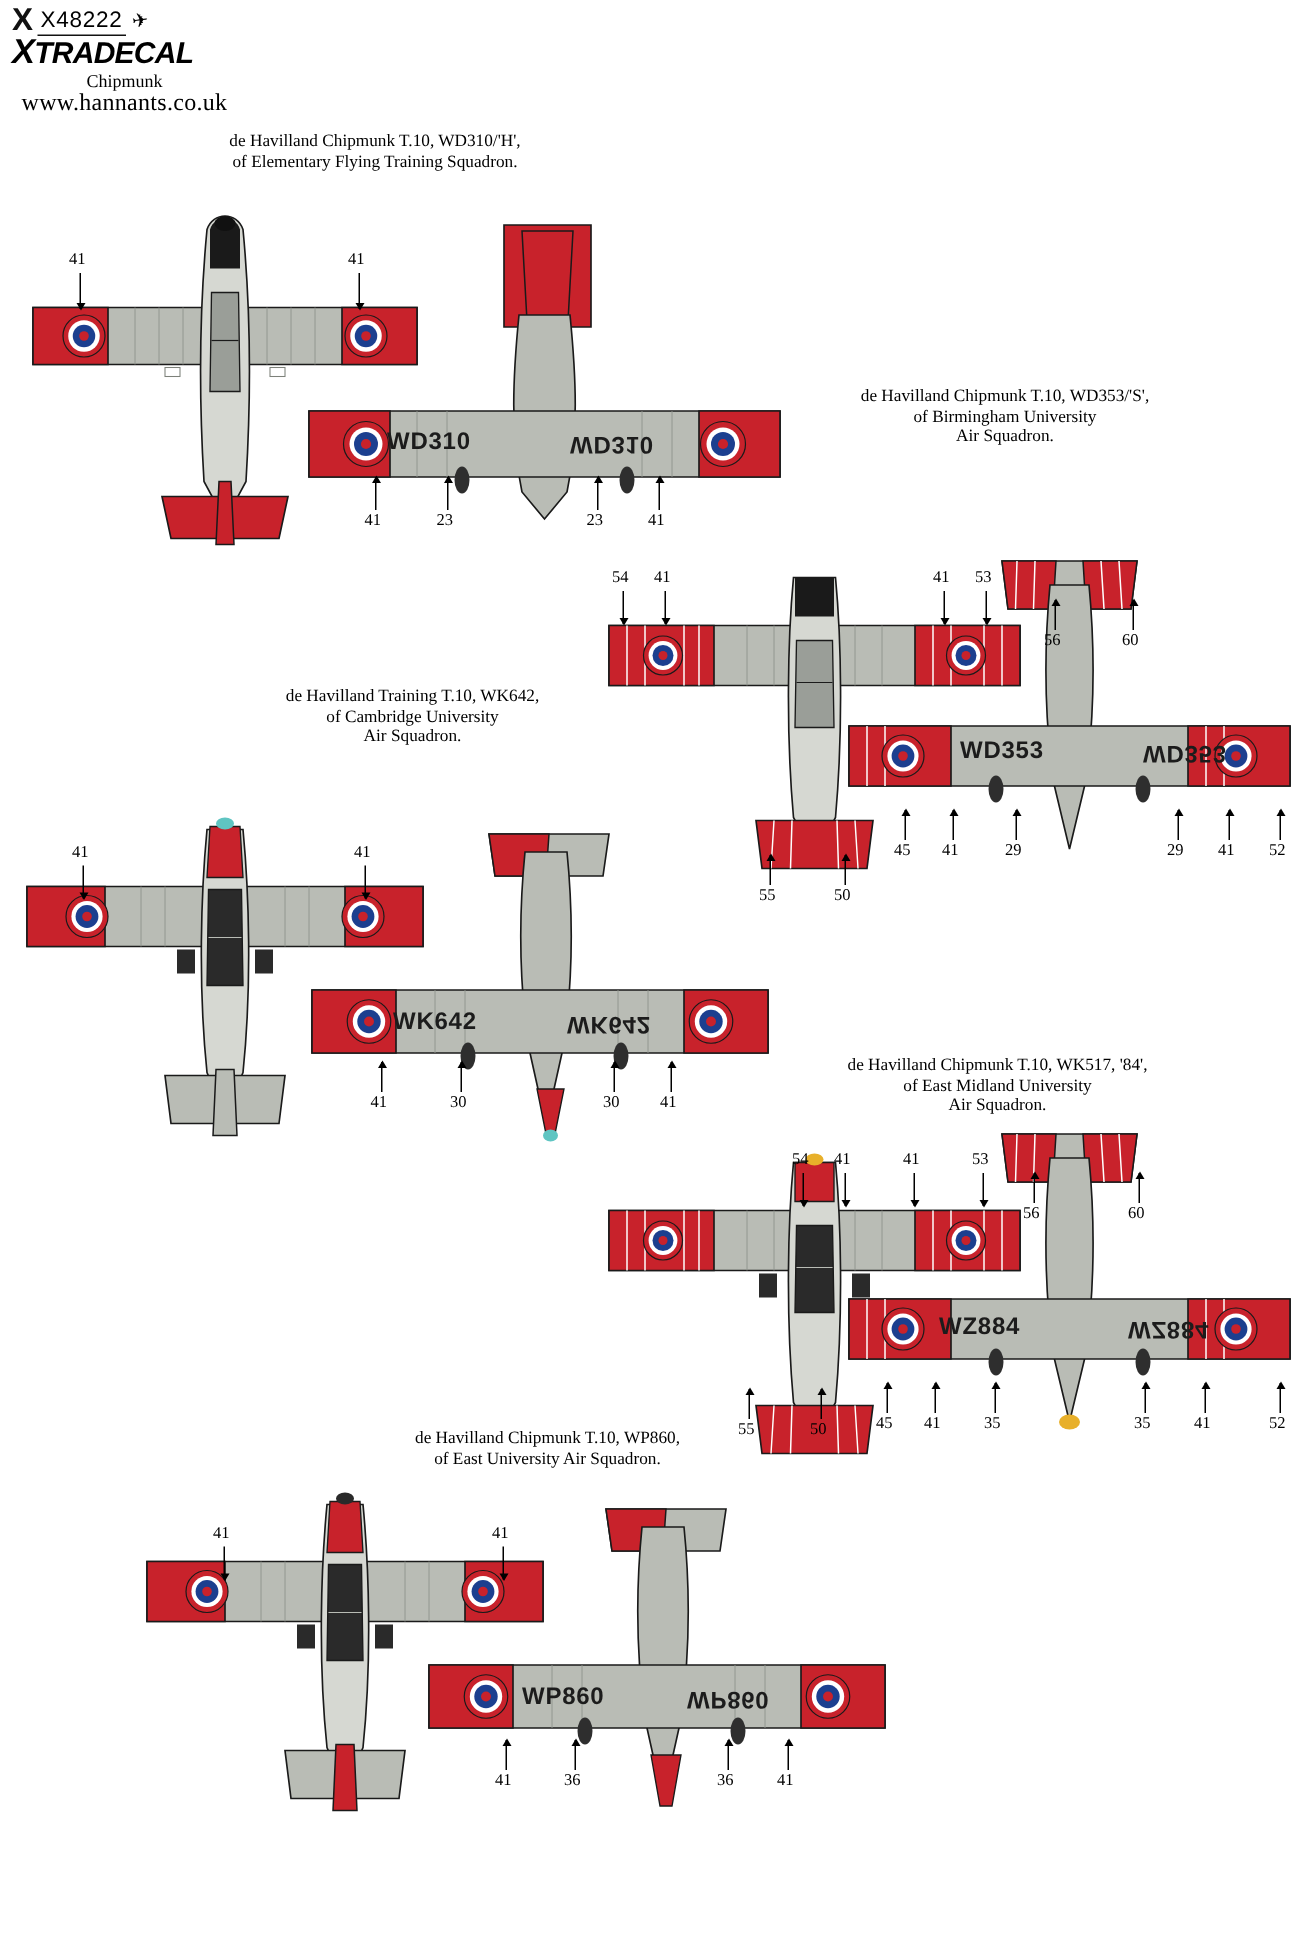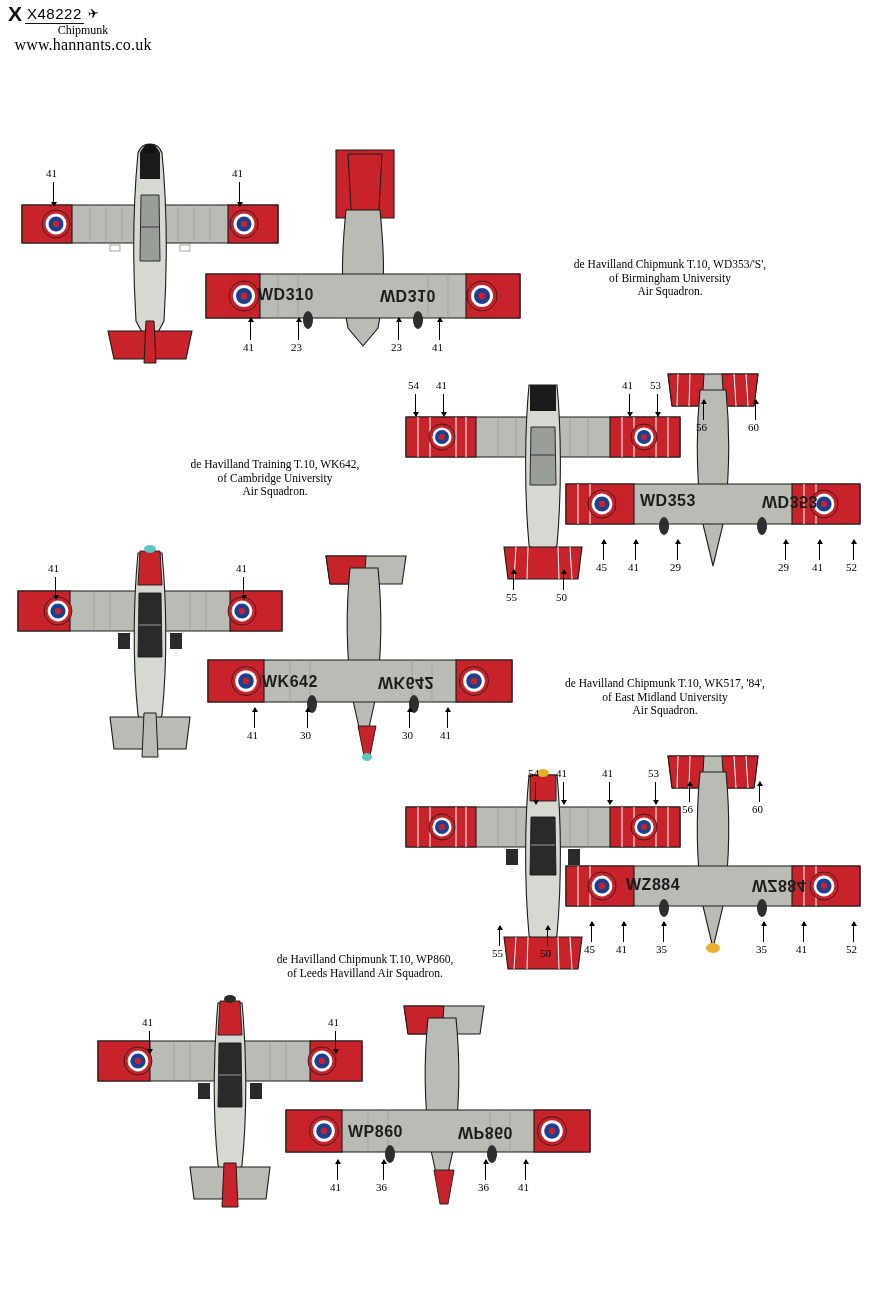--- a/index.html
+++ b/index.html
@@ -133,35 +133,40 @@
 <body>
 
 <div class="sheet">
 
   <div class="brand">
     <div class="brand-row">
       <span class="brand-x">X</span>
       <span class="brand-code">X48222</span>
       <span class="brand-plane">✈</span>
     </div>
+    <div class="brand-name">
+      <span class="lead">X</span><span>TRADECAL</span>
+    </div>
     <div class="brand-website">Chipmunk</div>
     <div class="brand-website brand-url">www.hannants.co.uk</div>
   </div>
 
+  <div class="caption" style="left:110px; top:88px; width:280px;">de Havilland Chipmunk T.10, WD310/'H',
+of Elementary Flying Training Squadron.</div>
   <div class="caption" style="left:520px; top:258px; width:300px;">de Havilland Chipmunk T.10, WD353/'S',
 of Birmingham University
 Air Squadron.</div>
   <div class="caption" style="left:130px; top:458px; width:290px;">de Havilland Training T.10, WK642,
 of Cambridge University
 Air Squadron.</div>
-  <div class="caption" style="left:510px; top:677px; width:310px;">de Havilland Chipmunk T.10, WK517, '84',
+  <div class="caption" style="left:510px; top:704px; width:310px;">de Havilland Chipmunk T.10, WK517, '84',
 of East Midland University
 Air Squadron.</div>
   <div class="caption" style="left:215px; top:953px; width:300px;">de Havilland Chipmunk T.10, WP860,
-of Leeds Havilland Air Squadron.</div>
+of East University Air Squadron.</div>
 
   <div class="plane" style="left:10px; top:135px;">
     <svg width="280" height="240" viewBox="0 0 280 240">
 
       <path d="M12 70 L268 70 L268 108 L12 108 Z" fill="#b9bcb5" stroke="#1a1a1a" stroke-width="1.1"></path>
       <path d="M12 70 L62 70 L62 108 L12 108 Z" fill="#c8222b" stroke="#1a1a1a" stroke-width="1.1"></path>
       <path d="M218 70 L268 70 L268 108 L218 108 Z" fill="#c8222b" stroke="#1a1a1a" stroke-width="1.1"></path>
 
       <g stroke="#8f938c" stroke-width="0.6">
         <line x1="80" y1="70" x2="80" y2="108"></line>

